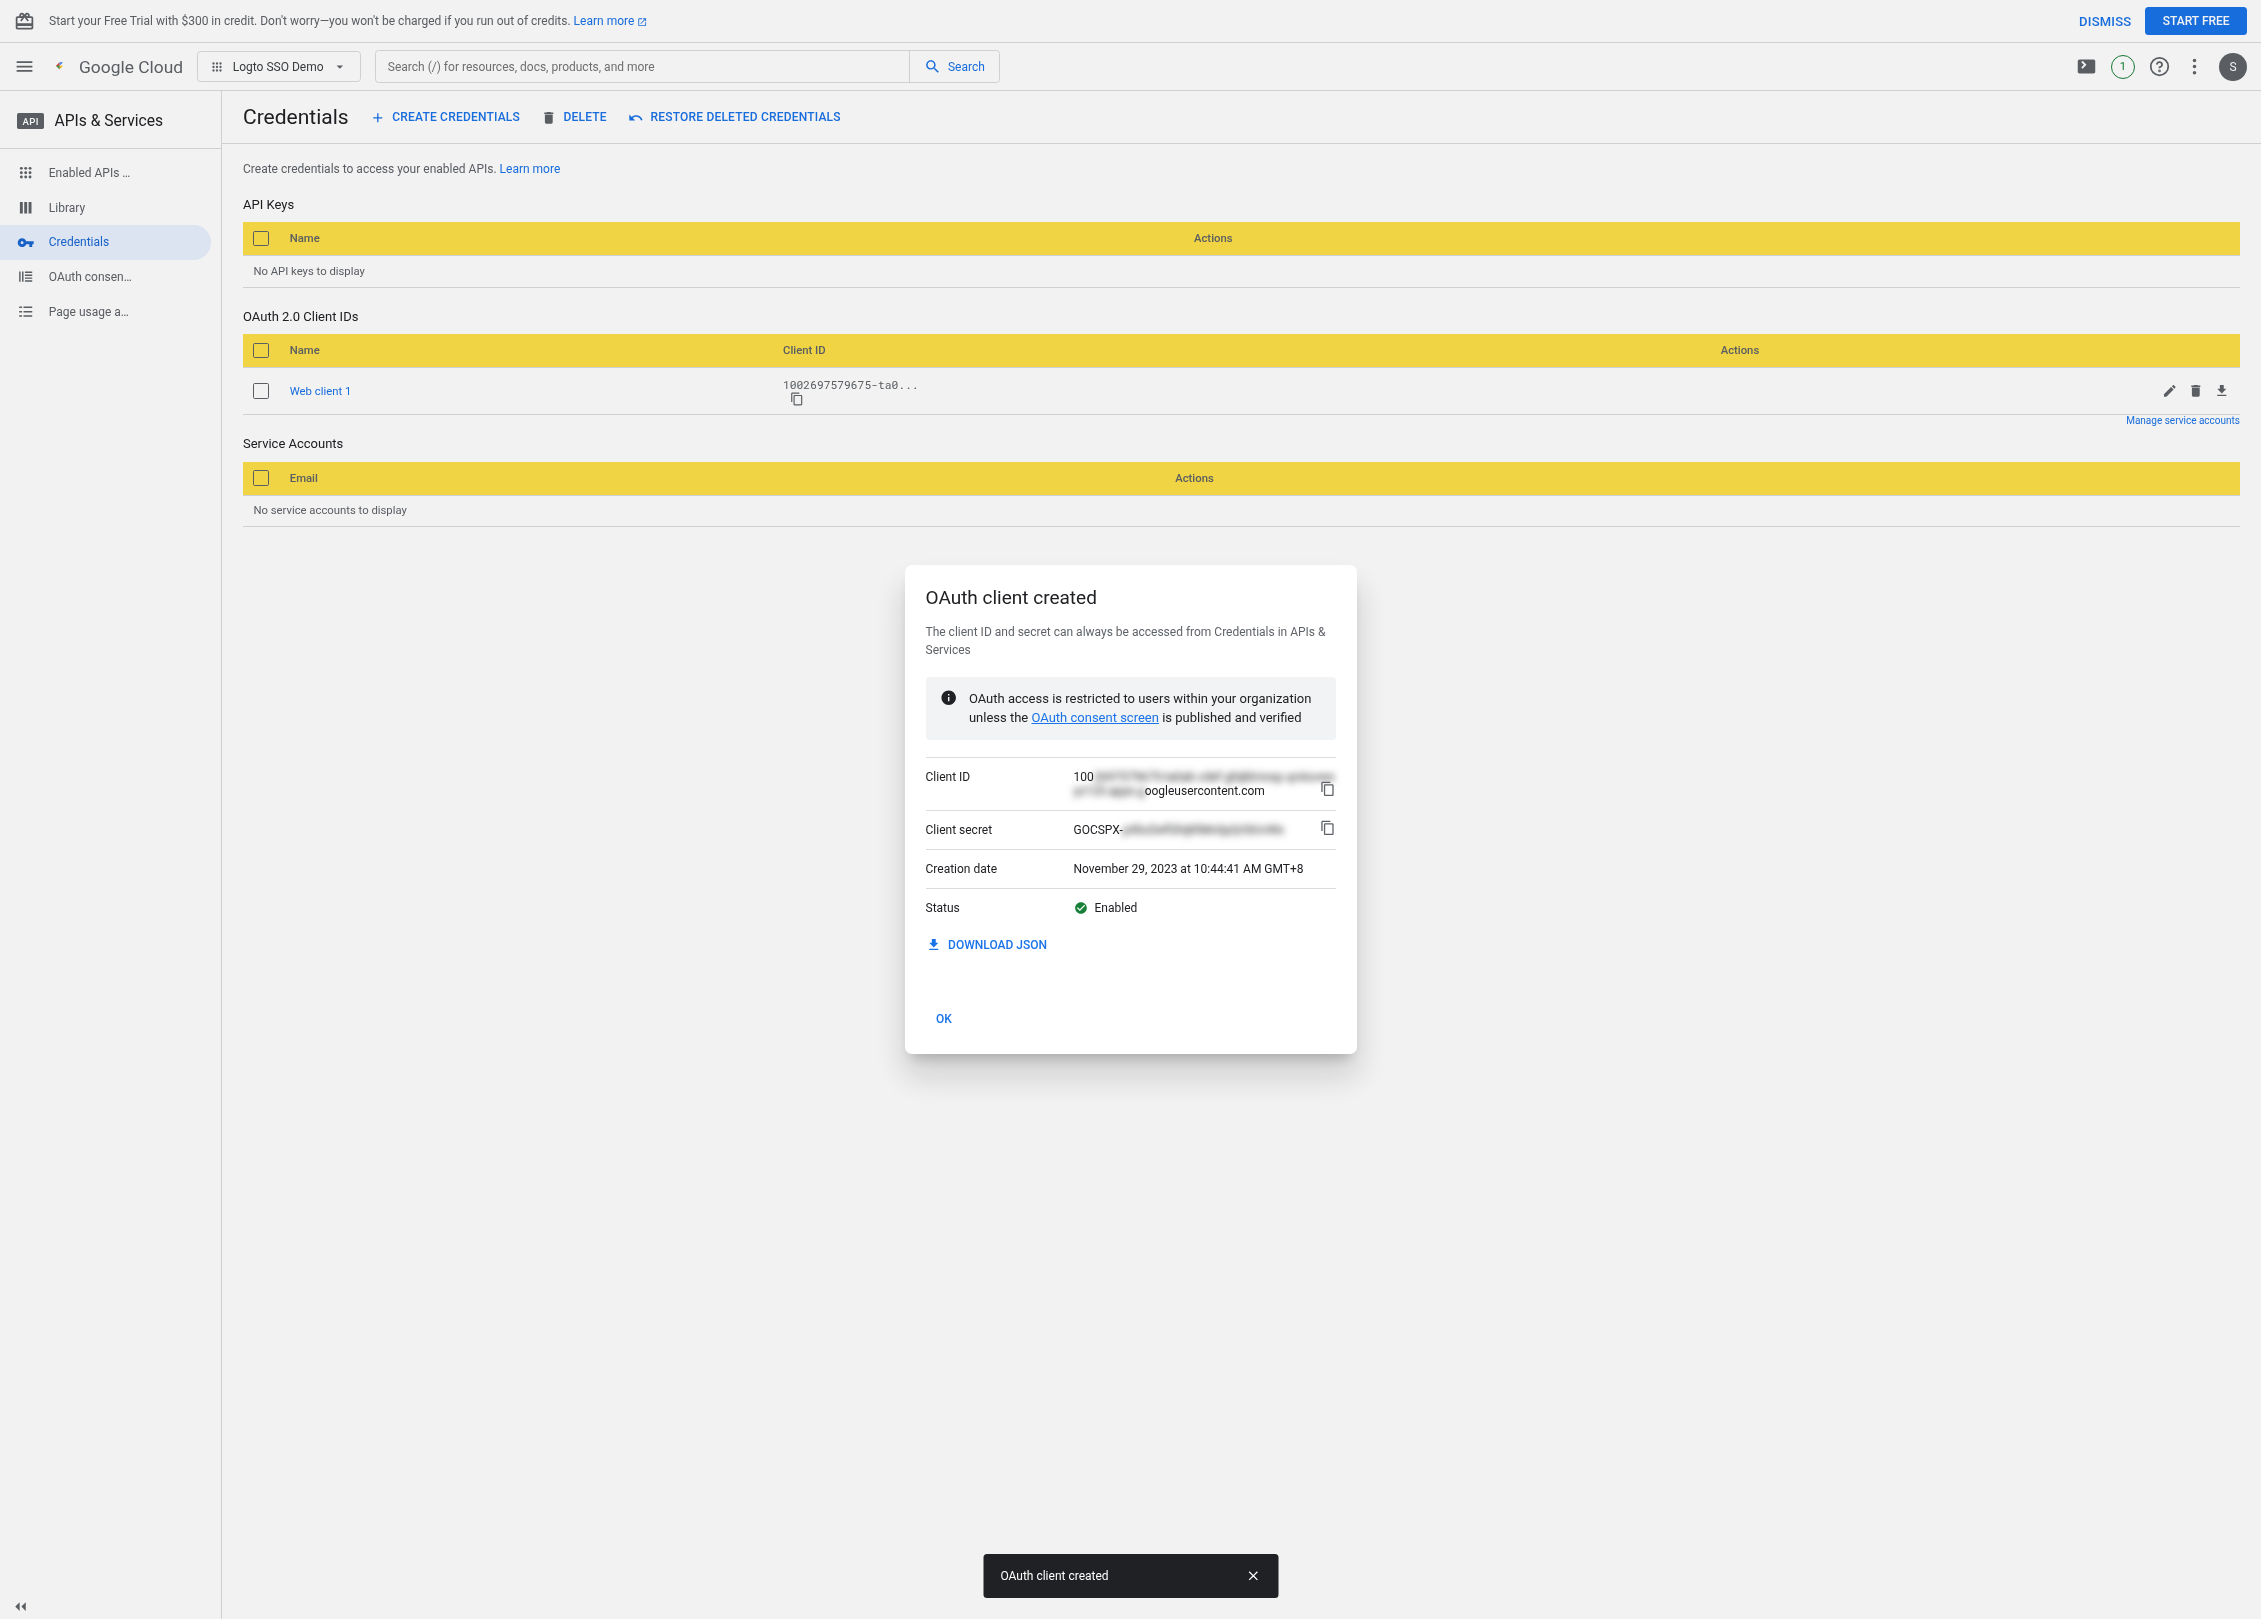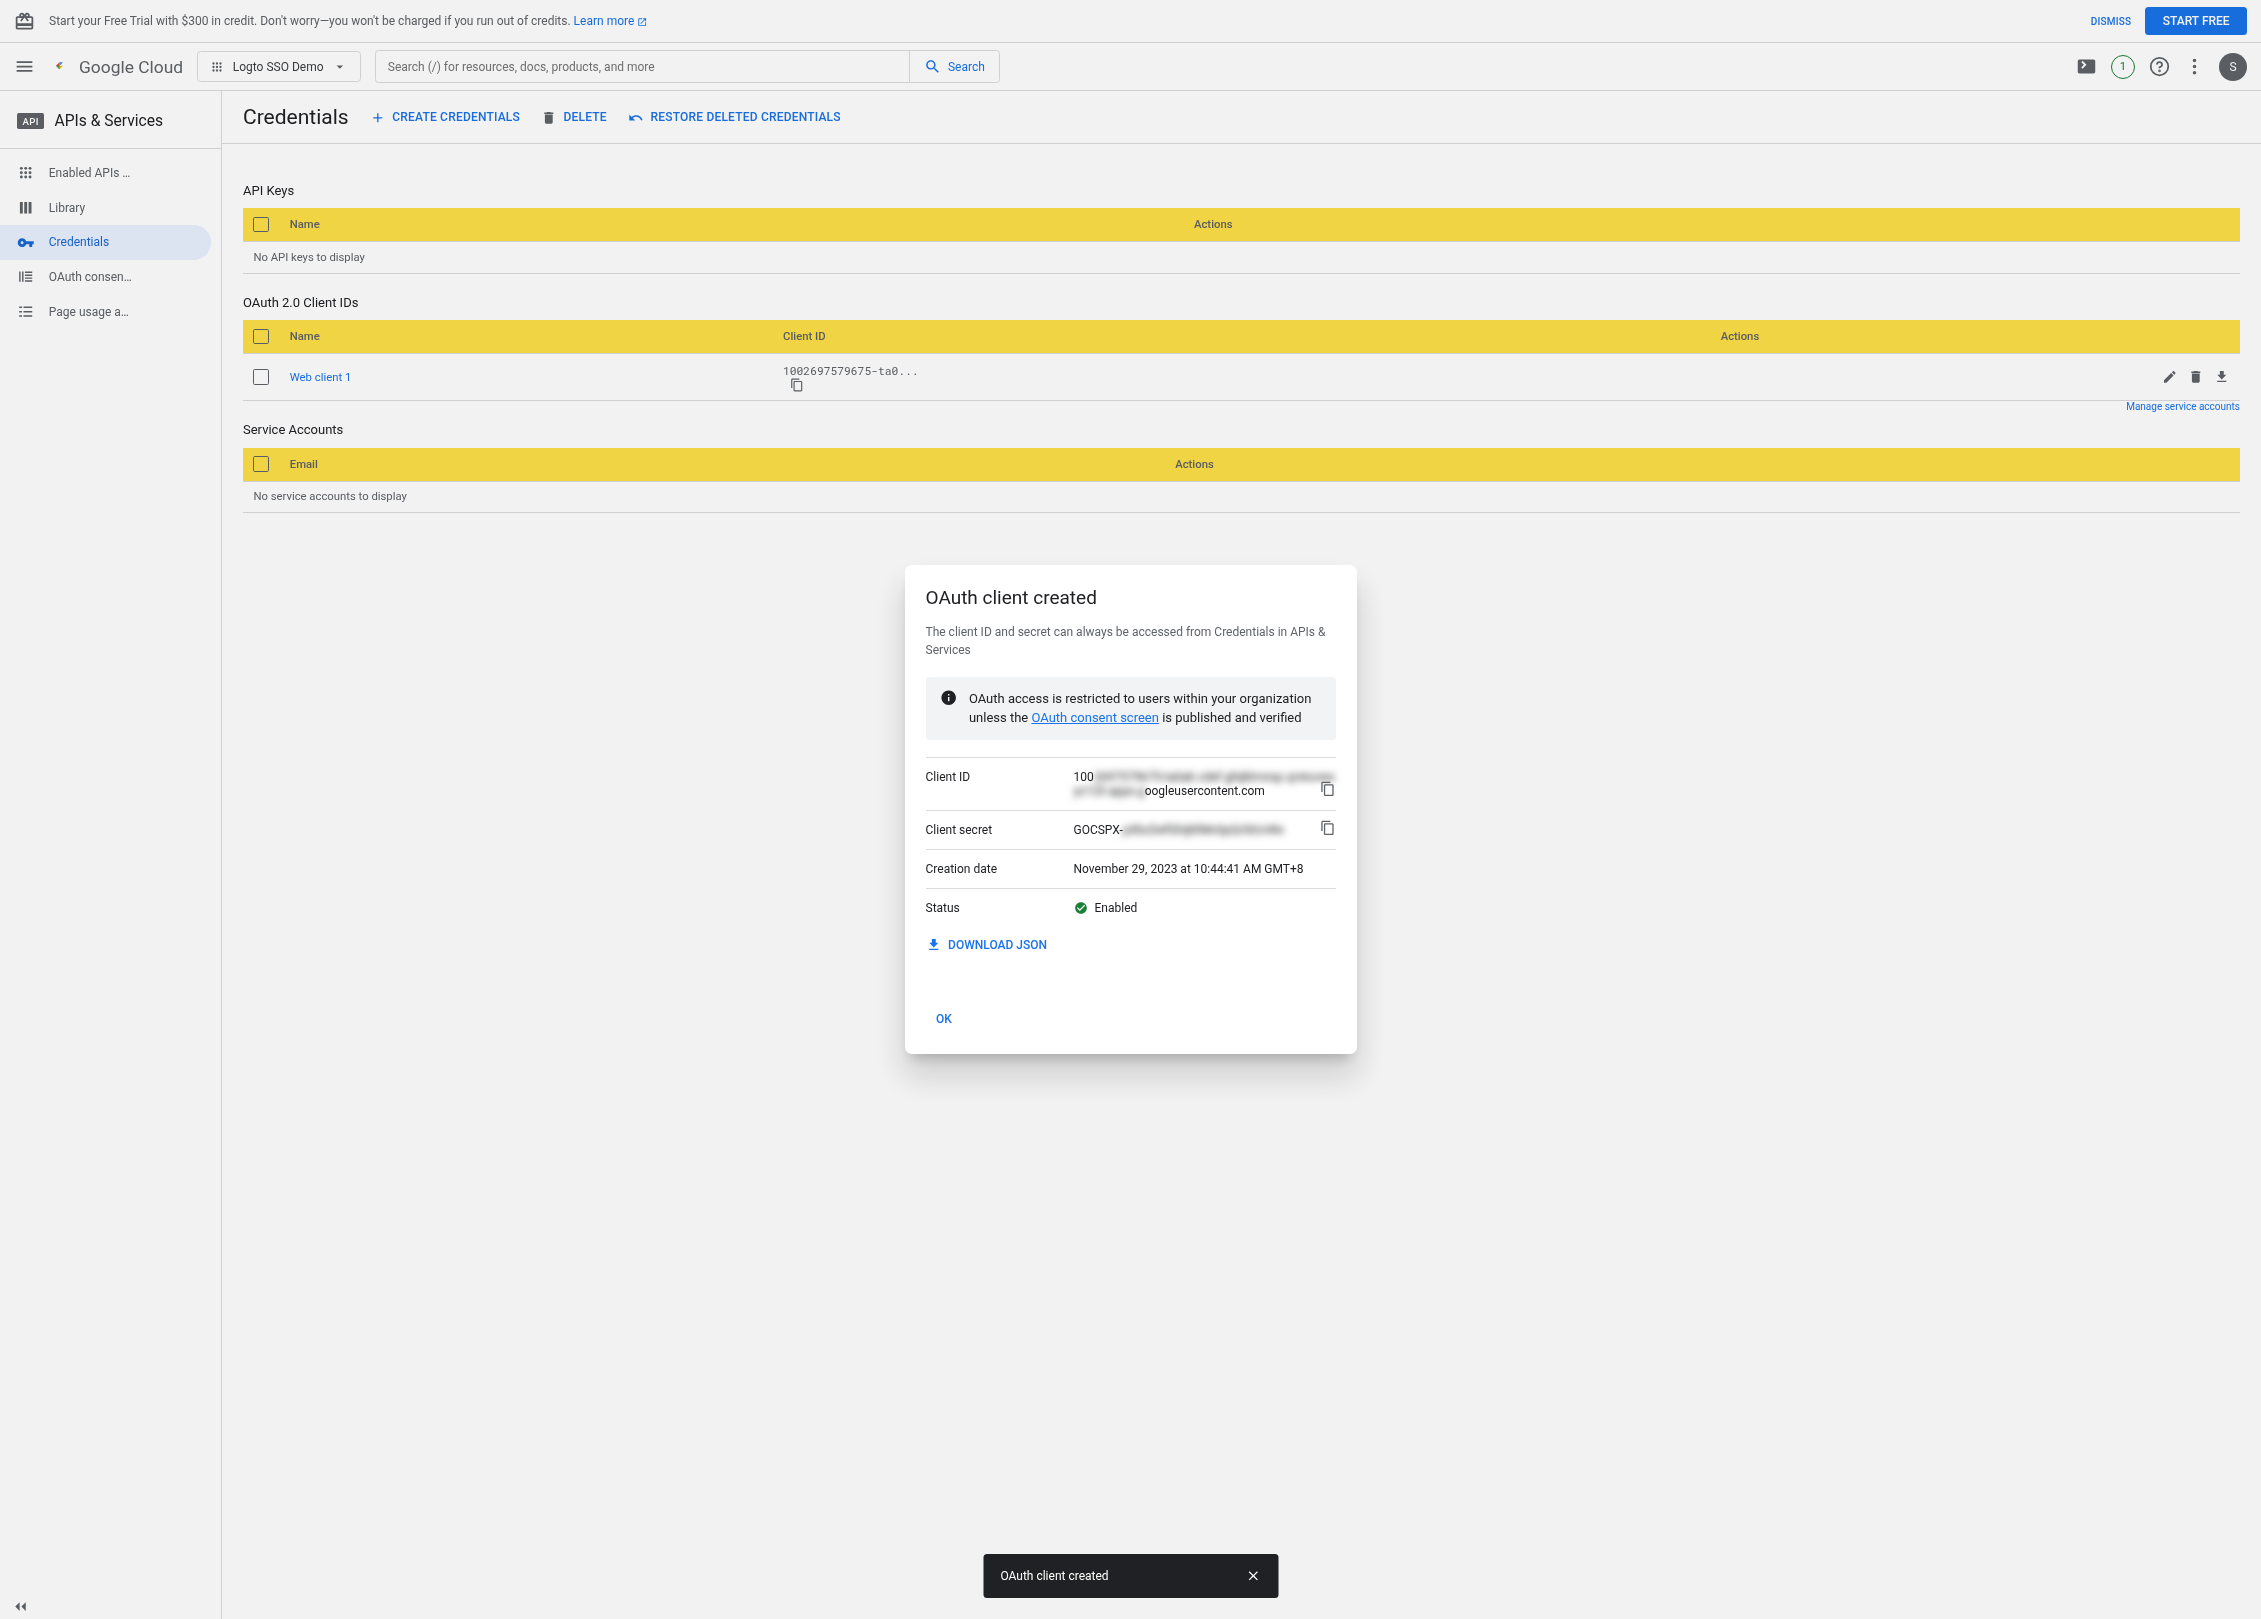--- a/index.html
+++ b/index.html
@@ -5,21 +5,21 @@
 * { margin: 0; padding: 0; box-sizing: border-box; font-family: 'Google Sans', Roboto, Arial, sans-serif; }
 body { background: #fff; color: #202124; font-size: 12px; overflow: hidden; }
 
 
 .trial-banner { display: flex; align-items: center; justify-content: space-between; padding: 7px 14px; border-bottom: 0.9px solid #dadce0; background: #fff; }
 .trial-left { display: flex; align-items: center; gap: 14px; }
 .gift-icon { width: 21px; height: 21px; }
 .trial-text { color: #5f6368; font-size: 12px; }
 .trial-link { color: #1a73e8; text-decoration: none; }
 .trial-right { display: flex; align-items: center; gap: 14px; }
-.dismiss-btn { color: #1a73e8; background: none; border: none; font-weight: 500; letter-spacing: 0.2px; cursor: pointer; font-size: 10px; }
+.dismiss-btn { color: #1a73e8; background: none; border: none; font-weight: 500; letter-spacing: 0.2px; cursor: pointer; font-size: 13px; }
 .start-free-btn { background: #1a73e8; color: #fff; border: none; padding: 7px 17.4px; border-radius: 3.5px; font-weight: 500; font-size: 12px; cursor: pointer; }
 
 
 .header { display: flex; align-items: center; padding: 7px 14px; border-bottom: 0.9px solid #dadce0; gap: 14px; }
 .menu-icon { width: 21px; height: 21px; cursor: pointer; }
 .logo { display: flex; align-items: center; gap: 9px; }
 .logo-text { font-size: 17.4px; color: #5f6368; }
 .project-selector { display: flex; align-items: center; gap: 8.7px; border: 0.9px solid #dadce0; border-radius: 3.5px; padding: 7px 12px; cursor: pointer; }
 .project-dots { width: 14px; height: 14px; }
 .project-name { font-size: 12px; color: #3c4043; }
@@ -250,20 +250,23 @@
       </button>
       <button class="action-btn">
         <svg class="icon" viewBox="0 0 24 24" fill="#1a73e8">
             <path d="M12.5 8c-2.65 0-5.05.99-6.9 2.6L2 7v9h9l-3.62-3.62c1.39-1.16 3.16-1.88 5.12-1.88 3.54 0 6.55 2.31 7.6 5.5l2.37-.78C21.08 11.03 17.15 8 12.5 8z"></path>
           </svg>
         <span>RESTORE DELETED CREDENTIALS</span>
       </button>
     </div>
 
     <div class="content">
+      <p class="intro-text">
+        <span>Create credentials to access your enabled APIs. </span><a class="link-text">Learn more</a>
+      </p>
 
       <h2 class="section-title">API Keys</h2>
       <table class="table">
         <thead>
             <tr>
           <th class="checkbox-col">
                 <div class="checkbox"></div>
               </th>
           <th>Name</th>
           <th class="actions-cell">Actions</th>

